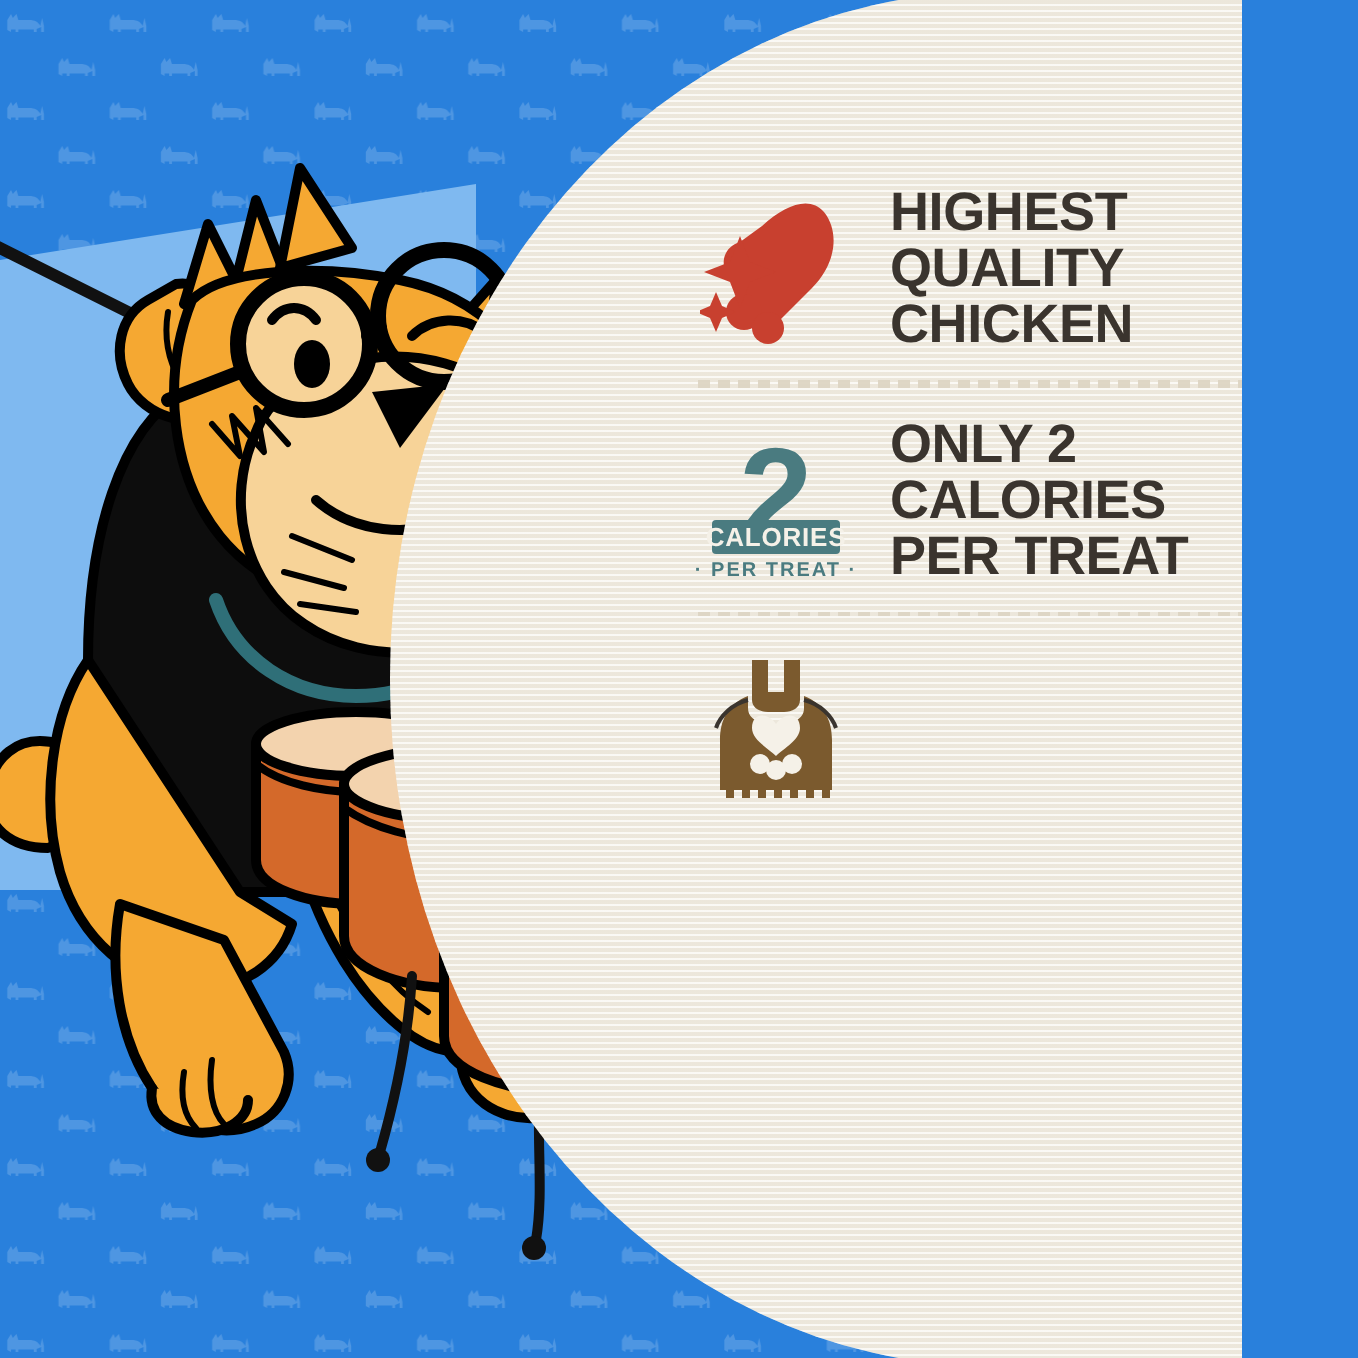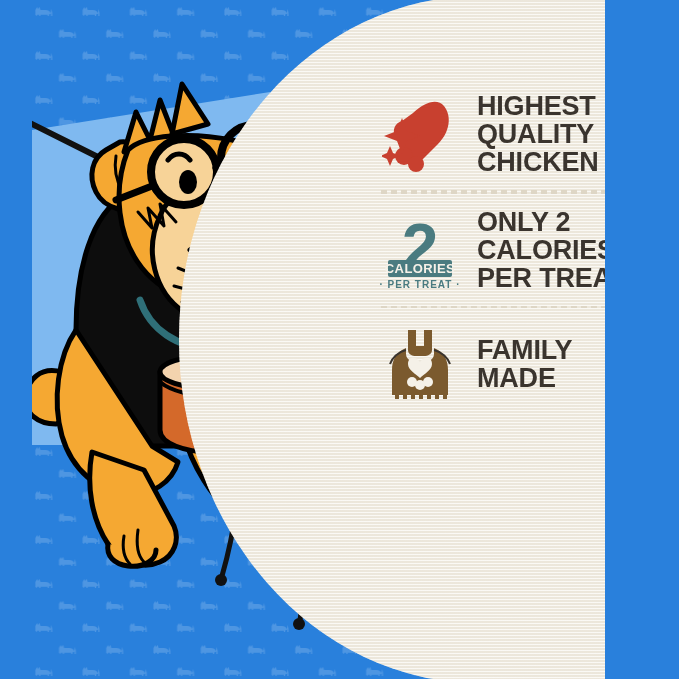--- a/index.html
+++ b/index.html
@@ -1,21 +1,21 @@
 <!DOCTYPE html>
 <html><head>
 <meta charset="utf-8">
 <style>
   html,body{margin:0;padding:0;}
   body{
     width:679px;height:679px;overflow:hidden;
     font-family:"Liberation Sans", sans-serif;
     background:#2980DC;
   }
-  #stage{position:relative;width:573px;height:679px;overflow:hidden;margin-left:32px;}
+  #stage{position:relative;width:621px;height:679px;overflow:hidden;}
 
   
   .blue-base{position:absolute;inset:0;background:#2980DC;}
   .cat-pattern{
     position:absolute;inset:0;
     background-image:
       radial-gradient(circle at 0 0, transparent 0, transparent 0);
     opacity:1;
   }
   .cat-pattern svg{position:absolute;inset:0;width:100%;height:100%;}
@@ -282,18 +282,16 @@
             <rect x="13" y="69" width="4" height="4"></rect>
             <rect x="21" y="69" width="4" height="4"></rect>
             <rect x="29" y="69" width="4" height="4"></rect>
             <rect x="37" y="69" width="4" height="4"></rect>
             <rect x="45" y="69" width="4" height="4"></rect>
             <rect x="53" y="69" width="4" height="4"></rect>
             <rect x="61" y="69" width="4" height="4"></rect>
           </g>
         </svg>
       </div>
-      <div class="label">FAMILY
-MADE</div>
     </div>
 
   </div>
 </div>
 
 </body></html>

